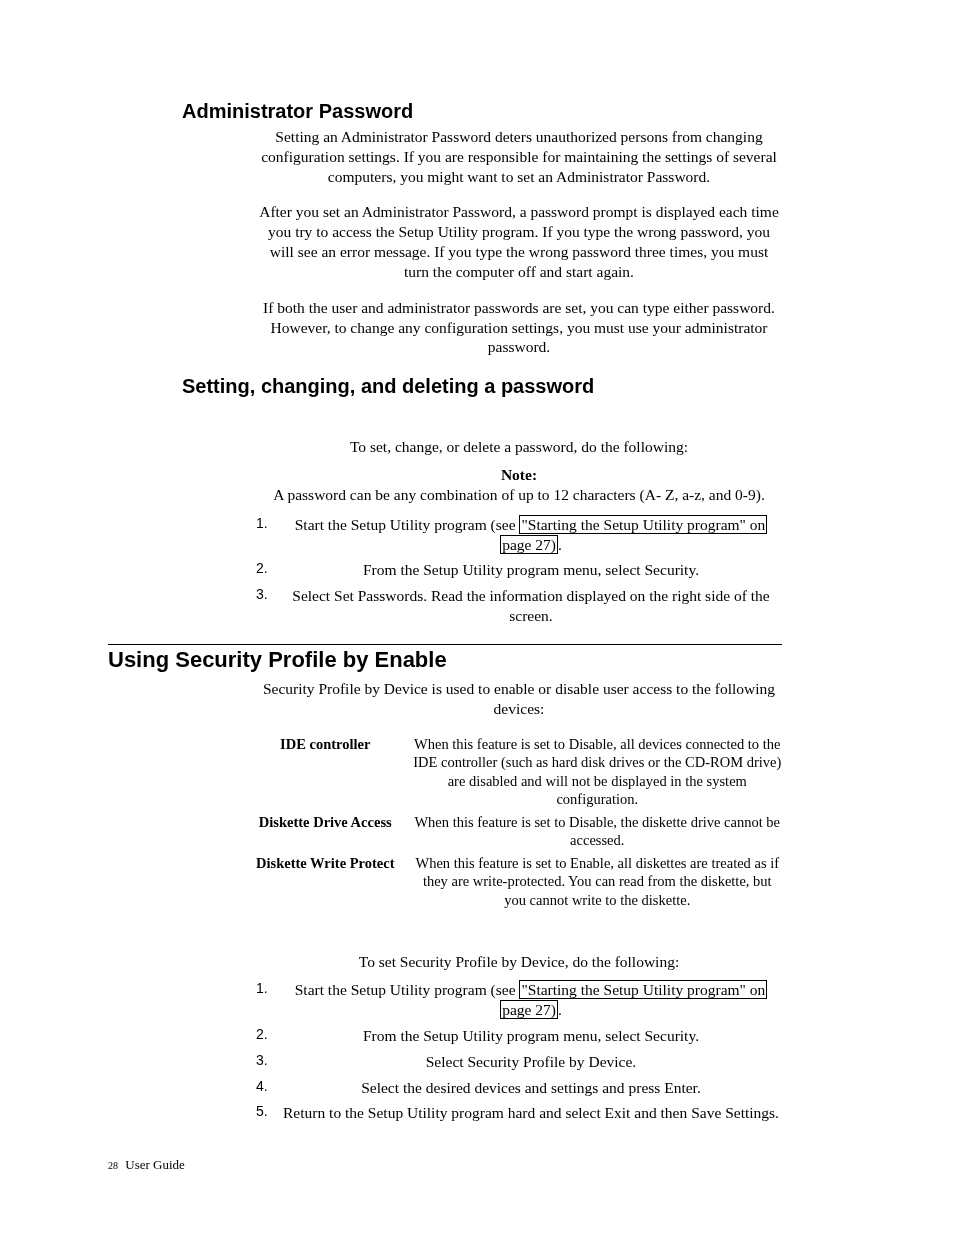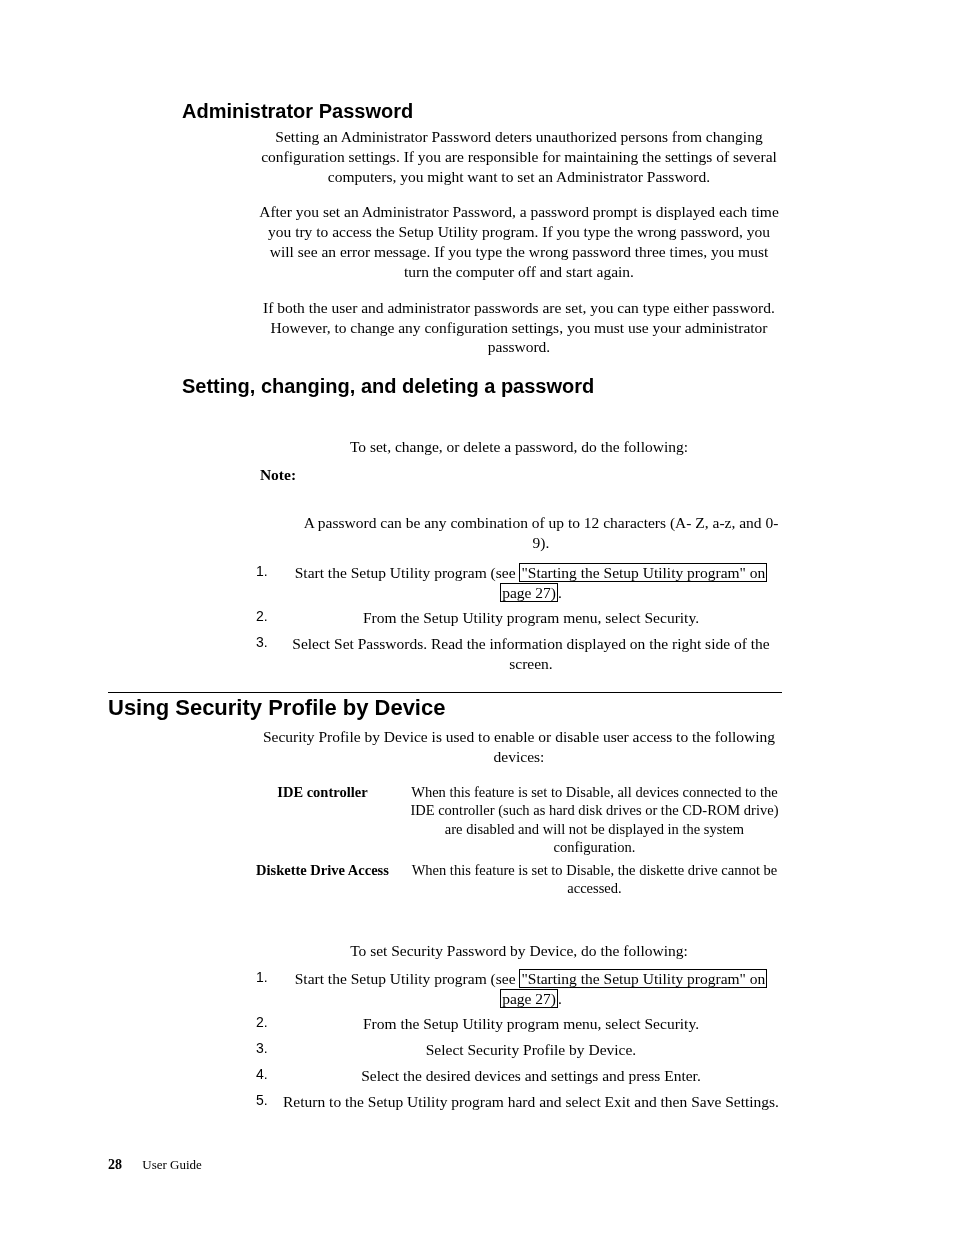--- a/index.html
+++ b/index.html
@@ -38,23 +38,24 @@
     margin-left: 148px;
     font-size: 15.5px;
     line-height: 1.28;
     text-align: center;
   }
   .para { margin: 0 0 16px 0; }
   .para.tight { margin-bottom: 8px; margin-top: 39px; }
   .note-row {
     display: flex;
     margin-bottom: 10px;
+    flex-direction: column;
   }
   .note-label { font-weight: bold; min-width: 44px; }
-  .note-text { flex: 1; margin-top: 48px; }
+  .note-text { flex: 1; }
   ol.steps {
     list-style: none;
     padding: 0;
     margin: 8px 0 10px 0;
     counter-reset: step;
   }
   ol.steps > li {
     counter-increment: step;
     position: relative;
     padding-left: 24px;
@@ -95,21 +96,21 @@
     line-height: 1.28;
     vertical-align: top;
     padding-bottom: 4px;
   }
   .footer {
     position: absolute;
     bottom: 62px;
     left: 108px;
     font-size: 13px;
   }
-  .footer .pnum { font-weight: bold; margin-right: 17px; font-size: 14px; }
+  .footer .pnum { font-weight: normal; margin-right: 4px; font-size: 10px; }
   b.serif { font-family: Georgia, "Times New Roman", serif; font-weight: normal; }
 </style>
 </head>
 <body>
 
 <div class="page">
 
   <div class="section">
     <div class="h2" style="margin-left:74px;margin-top:0;">Administrator Password</div>
     <div class="body-block">
@@ -135,40 +136,46 @@
           <span>From the Setup Utility program menu, select </span><b class="serif">Security</b><span>.</span>
         </li>
         <li>
           <span>Select </span><b class="serif">Set Passwords</b><span>. Read the information displayed on the right side of the screen.</span>
         </li>
       </ol>
     </div>
   </div>
 
   <div class="section">
-    <div class="h1">Using Security Profile by Device</div>
+    <div class="h1">Using Security Profile by Enable</div>
     <div class="body-block">
       <p class="para">Security Profile by Device is used to enable or disable user access to the following devices:</p>
 
       <div class="defs">
         <div class="def-row">
           <div class="def-term">IDE controller</div>
           <div class="def-desc">
             <span>When this feature is set to </span><b class="serif">Disable</b><span>, all devices connected to the IDE controller (such as hard disk drives or the CD-ROM drive) are disabled and will not be displayed in the system configuration.</span>
           </div>
         </div>
         <div class="def-row">
           <div class="def-term">Diskette Drive Access</div>
           <div class="def-desc">
             <span>When this feature is set to </span><b class="serif">Disable</b><span>, the diskette drive cannot be accessed.</span>
           </div>
         </div>
+        <div class="def-row">
+          <div class="def-term">Diskette Write Protect</div>
+          <div class="def-desc">
+            <span>When this feature is set to </span><b class="serif">Enable</b><span>, all diskettes are treated as if they are write-protected. You can read from the diskette, but you cannot write to the diskette.</span>
+          </div>
+        </div>
       </div>
 
-      <p class="para tight">To set Security Password by Device, do the following:</p>
+      <p class="para tight">To set Security Profile by Device, do the following:</p>
       <ol class="steps">
         <li>
           <span>Start the Setup Utility program (see </span><span class="xref-box">"Starting the Setup Utility program" on</span><br><span class="xref-box">page 27)</span><span>.</span>
         </li>
         <li>
           <span>From the Setup Utility program menu, select </span><b class="serif">Security</b><span>.</span>
         </li>
         <li>
           <span>Select </span><b class="serif">Security Profile by Device</b><span>.</span>
         </li>

